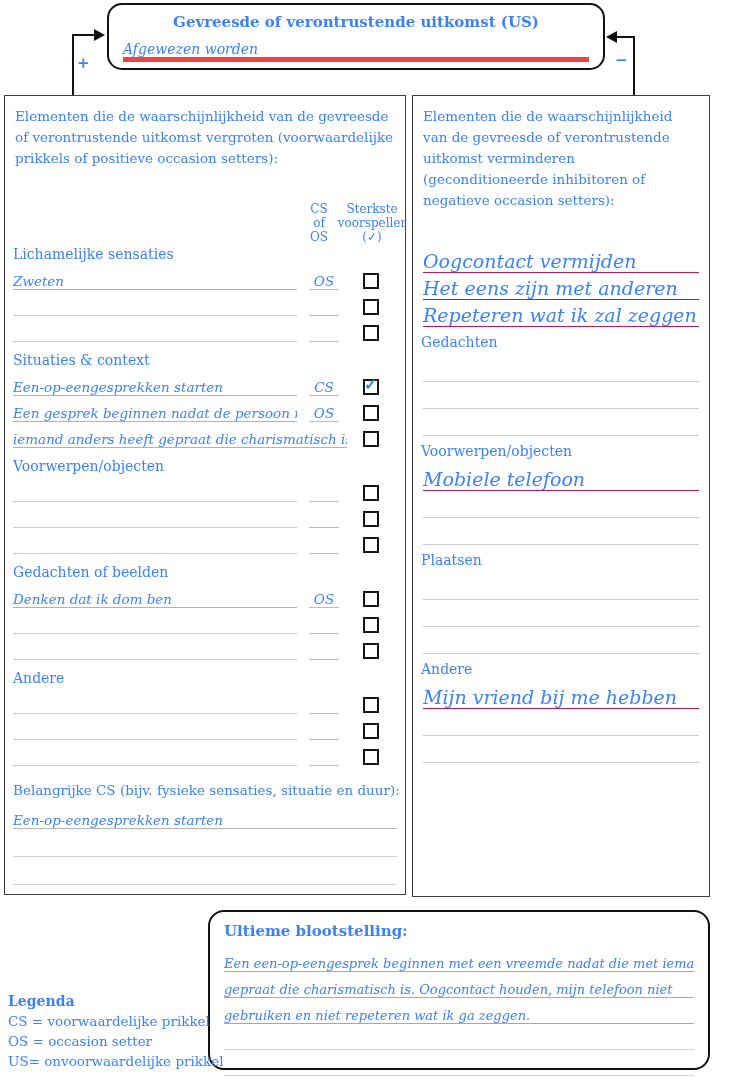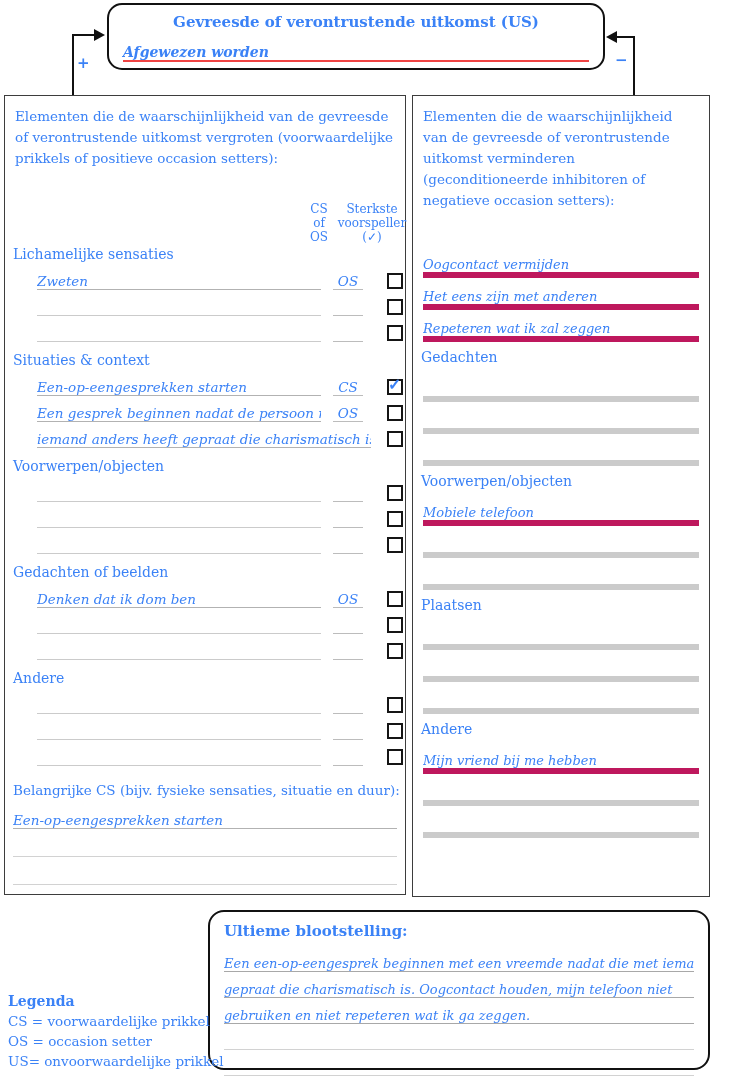--- a/index.html
+++ b/index.html
@@ -3,22 +3,22 @@
 <meta charset="utf-8">
 <style>
   html,body{margin:0;padding:0;background:#fff;}
   .page{position:relative;width:746px;height:1078px;background:#fff;overflow:hidden;
         font-family:"DejaVu Serif","Liberation Serif",serif;color:#3b82f6;}
 
   
   .rbox{position:absolute;background:#fff;border:2px solid #111;border-radius:15px;box-sizing:border-box;}
   #top-box{left:107px;top:3px;width:498px;height:67px;}
   .top-title{text-align:center;font-weight:bold;font-size:15px;margin-top:8px;}
-  .top-entry{position:absolute;left:14px;right:14px;bottom:6px;height:24px;border-bottom:2px solid #ef4444;
-             font-style:italic;font-size:14px;display:flex;align-items:flex-end;font-weight:bold;}
+  .top-entry{position:absolute;left:14px;right:14px;bottom:6px;height:24px;border-bottom:5px solid #ef4444;
+             font-style:italic;font-size:14px;display:flex;align-items:flex-end;}
 
   
   .seg{position:absolute;background:#111;}
   #arrow-left-v{left:72px;top:34px;width:2px;height:61px;}
   #arrow-left-h{left:72px;top:34px;width:24px;height:2px;}
   #arrow-left-head{position:absolute;left:94px;top:29px;width:0;height:0;
     border-left:11px solid #111;border-top:6px solid transparent;border-bottom:6px solid transparent;}
   #plus-sign{position:absolute;left:77px;top:54px;font-size:15px;font-weight:bold;}
   #arrow-right-v{left:633px;top:36px;width:2px;height:59px;}
   #arrow-right-h{left:617px;top:36px;width:18px;height:2px;}
@@ -33,31 +33,31 @@
   .panel-header{padding:10px 11px 0 10px;font-size:13.5px;line-height:1.56;}
 
   .colhead{position:absolute;top:106px;font-size:12px;line-height:14px;text-align:center;white-space:pre-line;}
   #ch-csos{left:296px;width:36px;}
   #ch-strong{left:331px;width:72px;text-align:center;}
 
   .sections{position:absolute;left:0;right:0;top:150px;}
   .section{margin-bottom:7px;}
   .section-label{font-size:14px;margin:0 0 2px 8px;height:19px;}
 
-  .lrow{position:relative;height:26px;margin-left:24px;}
+  .lrow{position:relative;height:26px;}
   .value-line{position:absolute;left:8px;bottom:3px;width:284px;height:22px;border-bottom:1px solid #b2b2b2;
               font-style:italic;font-size:13.5px;display:flex;align-items:flex-end;white-space:nowrap;overflow:hidden;}
   .value-line.wide{width:334px;}
   .value-line.empty{border-bottom-color:#cbcbcb;}
   .cs-line{position:absolute;left:304px;bottom:3px;width:30px;height:22px;border-bottom:1px solid #bcbcbc;
            font-style:italic;font-size:13.5px;display:flex;align-items:flex-end;justify-content:center;}
   .checkbox{position:absolute;left:358px;bottom:4px;width:12px;height:12px;border:2px solid #151515;background:#fff;}
   .checkbox .check{position:absolute;left:-1px;top:-6px;font-size:16px;font-weight:bold;font-style:normal;}
 
-  .rline{margin:0 10px;height:26px;border-bottom:6px solid #be185d;font-style:italic;font-size:13px;
+  .rline{margin:0 10px;height:26px;border-bottom:1px solid #be185d;font-style:italic;font-size:19px;
          display:flex;align-items:flex-end;white-space:nowrap;overflow:hidden;}
   .rline.empty{border-bottom-color:#cbcbcb;}
 
   #left-footer{position:absolute;left:0;right:0;top:686px;}
   #left-footer .footer-label{font-size:13.5px;margin-left:8px;height:19px;}
   .fline{margin:0 8px;height:27px;border-bottom:1px solid #b2b2b2;font-style:italic;font-size:13.5px;
          display:flex;align-items:flex-end;white-space:nowrap;overflow:hidden;}
   .fline.empty{border-bottom-color:#d2d2d2;}
 
   #bottom-box{left:208px;top:910px;width:502px;height:160px;border-radius:16px;}

